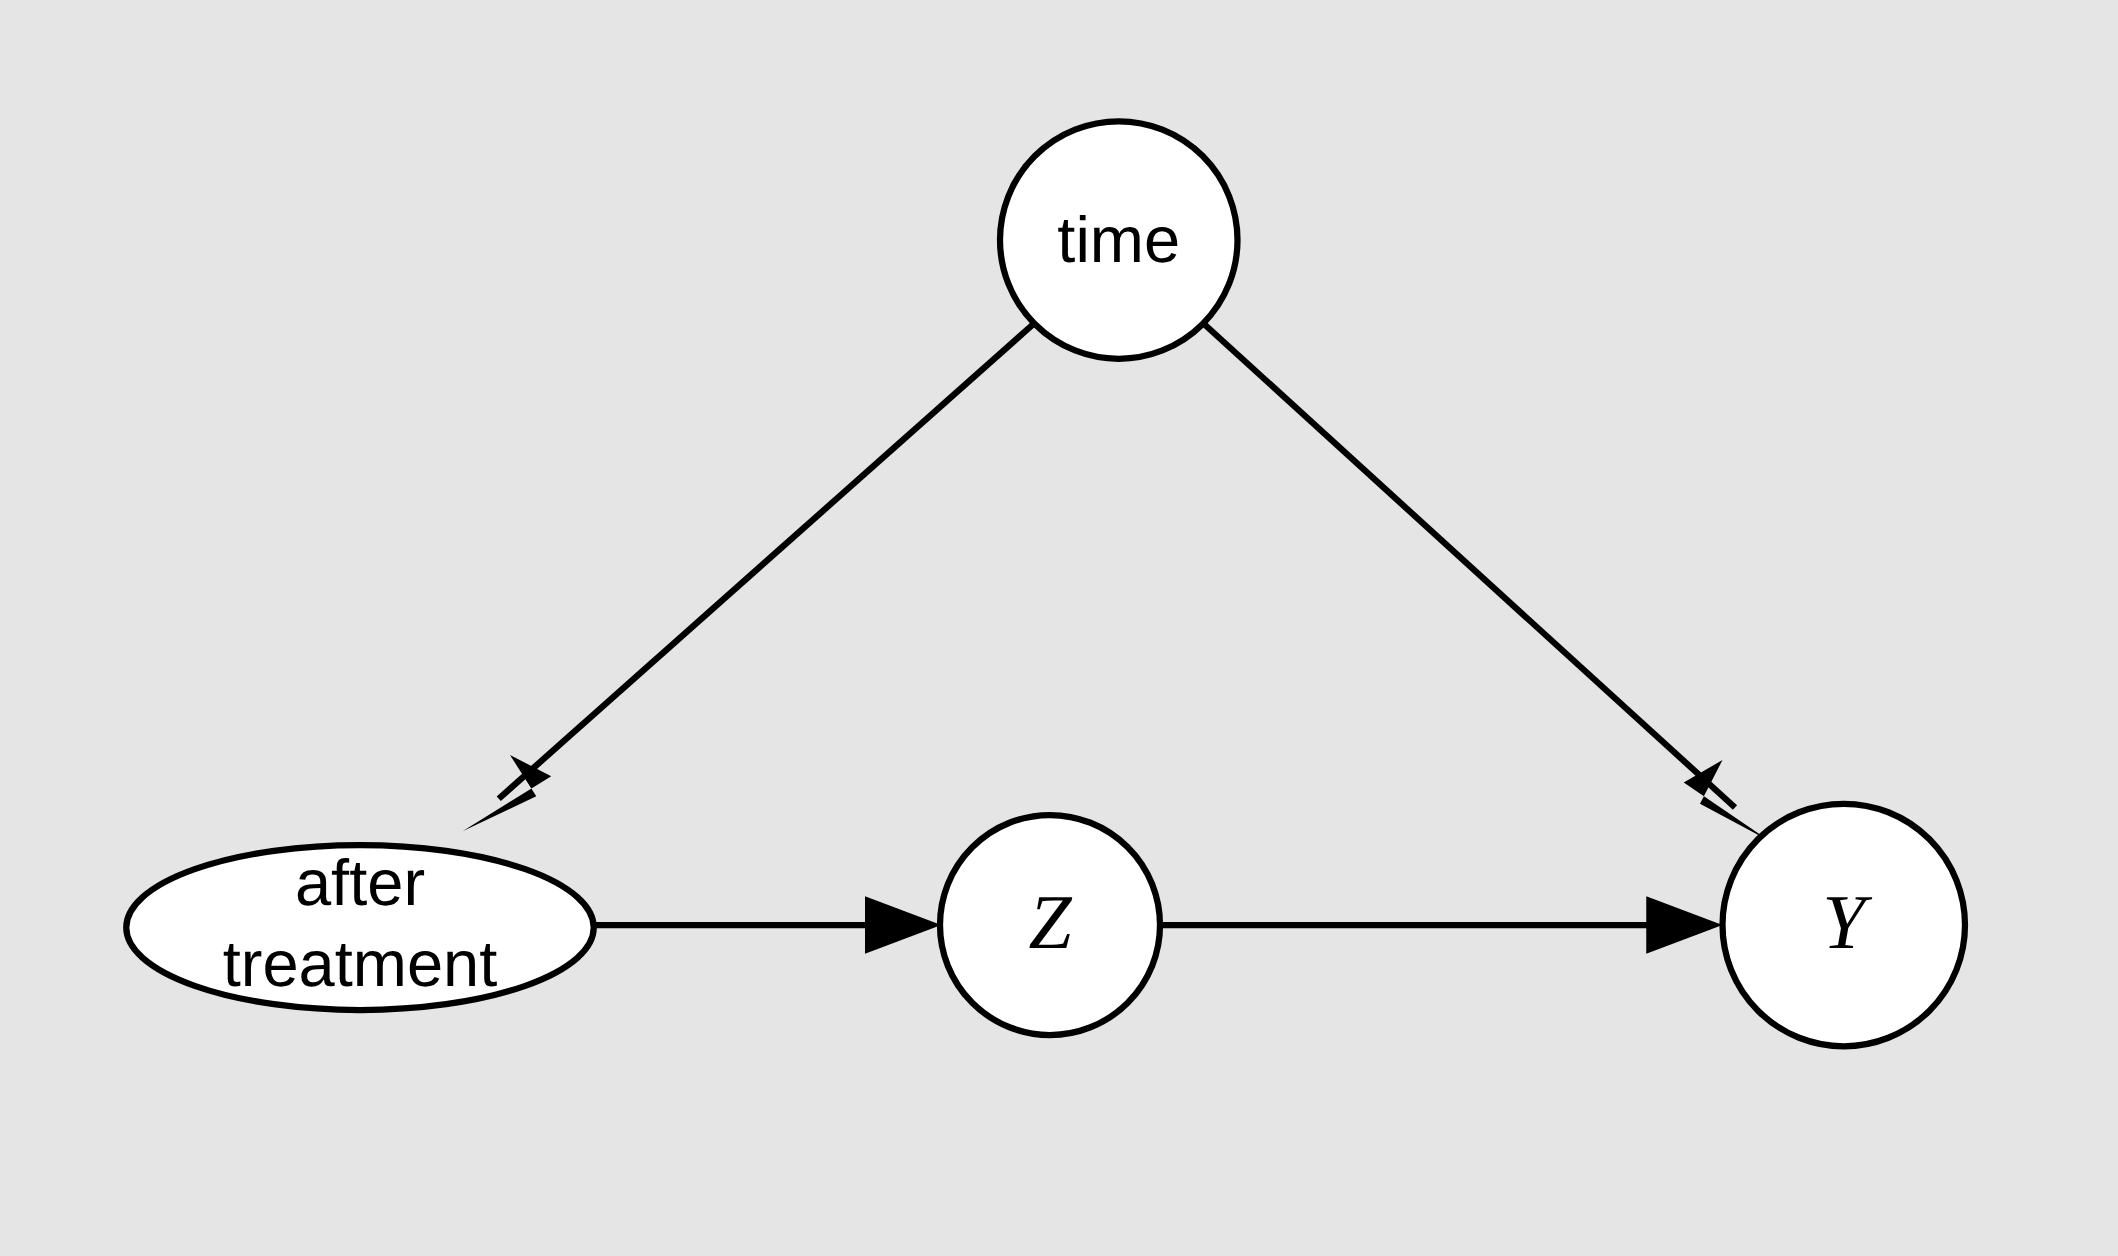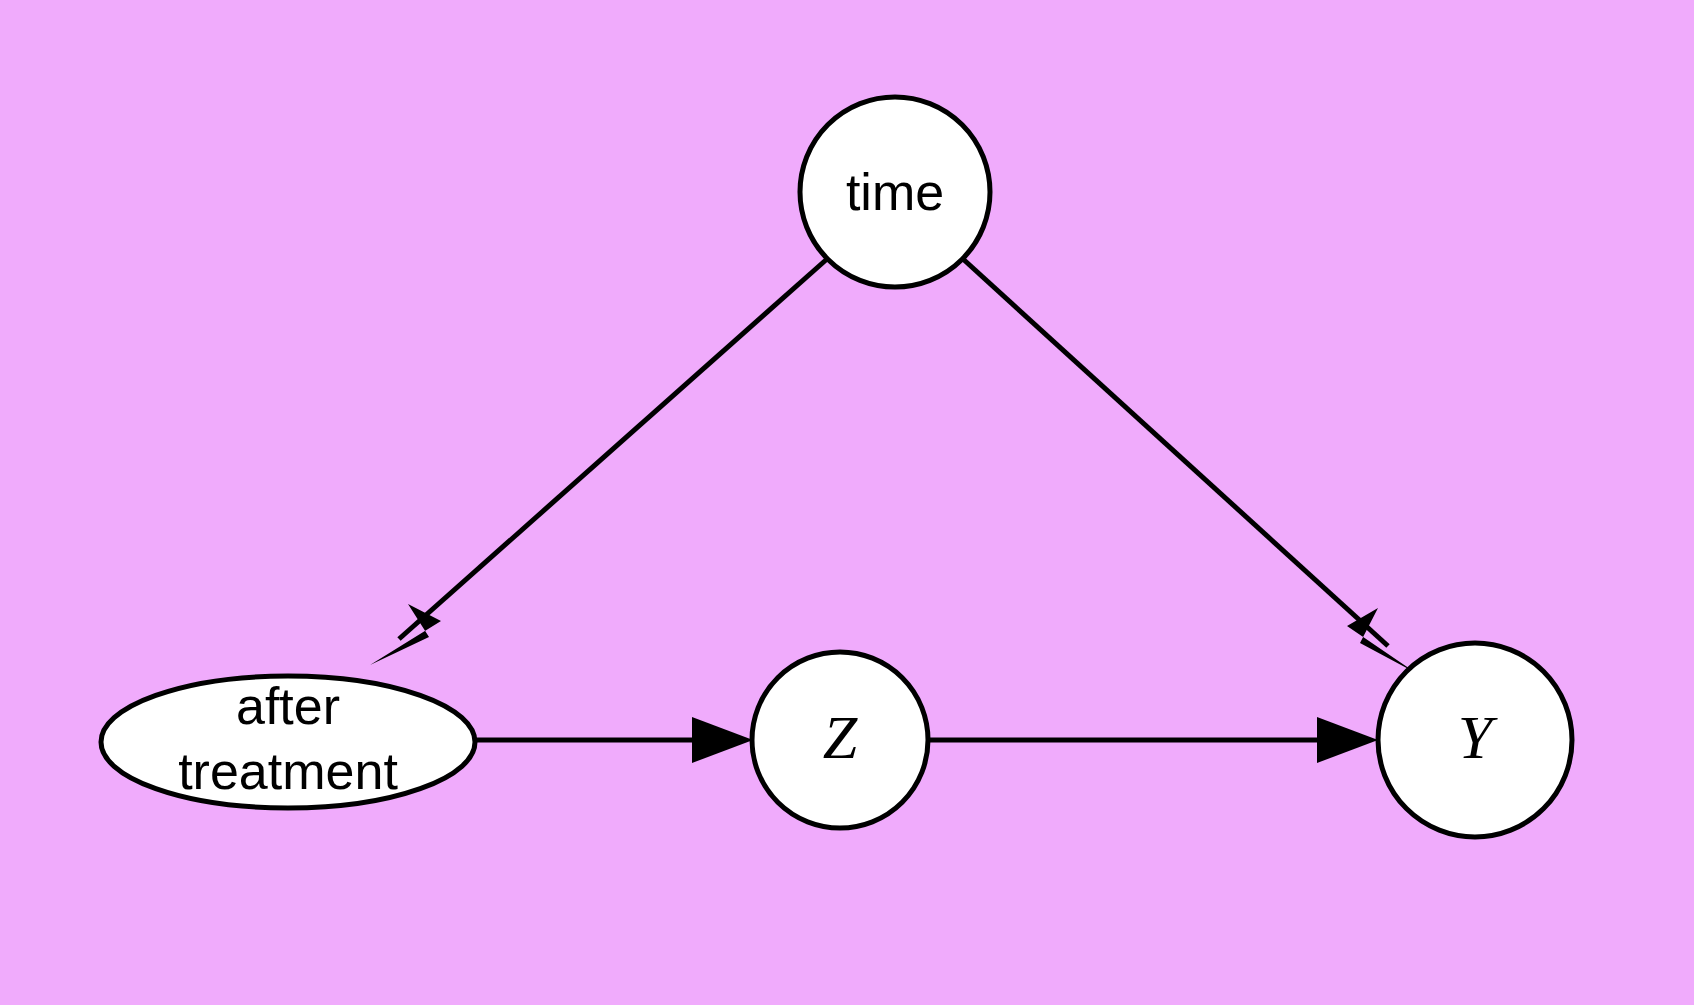--- a/index.html
+++ b/index.html
@@ -10,21 +10,21 @@
   body {
     width: 1694px;
     height: 1005px;
     font-family: "Liberation Sans", sans-serif;
     overflow: hidden;
   }
   #dag-canvas {
     position: relative;
     width: 1694px;
     height: 1005px;
-    background: #f0abfc;
+    background: #e5e5e5;
   }
   svg.dag-svg {
     position: absolute;
     top: 0;
     left: 0;
     width: 1694px;
     height: 1005px;
     display: block;
   }
   .node-shape {

